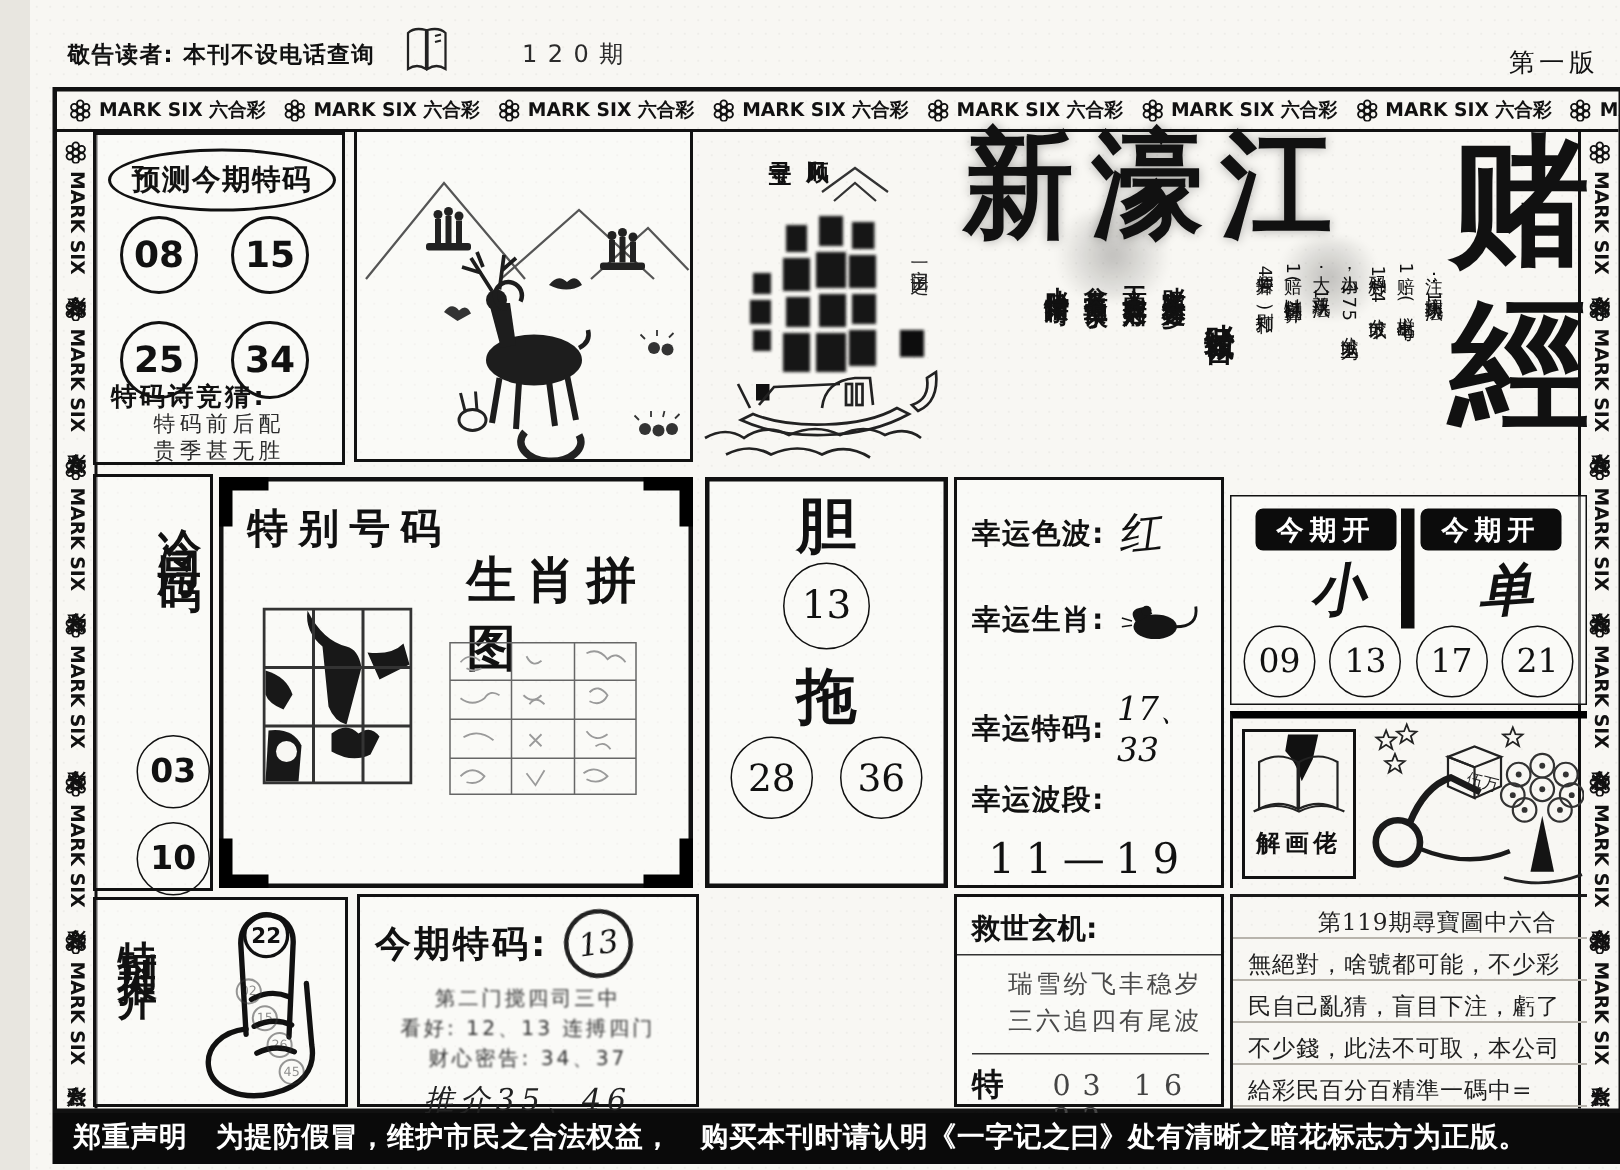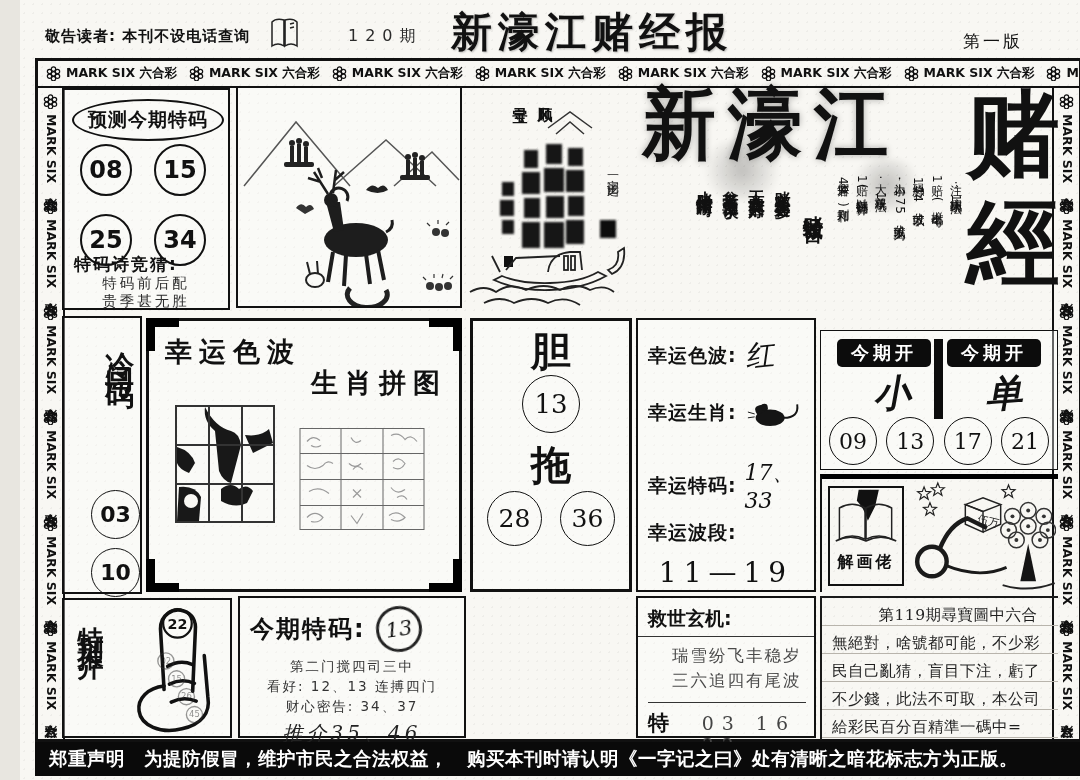--- a/index.html
+++ b/index.html
@@ -6,21 +6,21 @@
   #page{position:relative;width:1080px;height:780px;background:#f8f7f3;overflow:hidden;
         font-family:"DejaVu Sans",sans-serif;color:#111;
         background-image:radial-gradient(rgba(0,0,0,0.04) 1px,transparent 1px);background-size:9px 9px;margin-left:20px;}
   .abs{position:absolute;}
   .vtext{writing-mode:vertical-rl;text-orientation:mixed;}
   
   .hdr-notice{left:25px;top:27px;font-size:15px;font-weight:bold;letter-spacing:1px;}
   .hdr-issue{left:328px;top:26px;font-size:16px;letter-spacing:7px;color:#2b2b2b;}
   .hdr-title{left:392px;top:5px;width:360px;text-align:center;font-size:41px;font-weight:900;letter-spacing:6px;
              text-shadow:1px 1px 2px rgba(0,0,0,.25);}
-  .hdr-edition{left:943px;top:30px;font-size:17px;letter-spacing:3px;}
+  .hdr-edition{left:986px;top:30px;font-size:17px;letter-spacing:3px;}
   
   .frame{left:15px;top:58px;width:1047px;height:684px;border:3.5px solid #111;box-sizing:border-box;}
   .ms-strip{position:absolute;overflow:hidden;font-weight:bold;font-size:12.5px;white-space:nowrap;}
   .ms-top{left:0;right:0;top:0;height:25px;border-bottom:2px solid #111;display:flex;align-items:center;gap:12px;padding:0 8px;}
   .ms-side{top:27px;bottom:0;width:25px;display:flex;flex-direction:column;align-items:center;gap:12px;padding:6px 0;}
   .ms-left{left:0;border-right:2px solid #111;}
   .ms-right{right:0;border-left:2px solid #111;}
   .ms-unit{display:inline-flex;align-items:center;gap:5px;flex:0 0 auto;}
   .ms-side .ms-unit{flex-direction:column;}
   .ms-side .ms-txt{writing-mode:vertical-rl;}
@@ -52,21 +52,21 @@
   .cold-title{left:0;top:10px;width:100%;display:flex;justify-content:center;font-size:29px;font-weight:bold;letter-spacing:10px;}
   .cold-nums{left:0;top:172px;width:100%;display:flex;flex-direction:column;align-items:flex-end;gap:9px;}
   .cold-nums .circle{width:47px;height:47px;font-size:22px;border-width:1.8px;}
   
   .corner{position:absolute;width:24px;height:24px;}
   .c-tl{left:-3px;top:-3px;border-top:9px solid #000;border-left:9px solid #000;}
   .c-tr{right:-3px;top:-3px;border-top:9px solid #000;border-right:9px solid #000;}
   .c-bl{left:-3px;bottom:-3px;border-bottom:9px solid #000;border-left:9px solid #000;}
   .c-br{right:-3px;bottom:-3px;border-bottom:9px solid #000;border-right:9px solid #000;}
   .pz-t1{left:16px;top:13px;font-size:27px;font-weight:bold;letter-spacing:7px;}
-  .pz-t2{left:162px;top:44px;font-size:27px;font-weight:bold;letter-spacing:7px;}
+  .pz-t2{left:162px;top:44px;font-size:33px;font-weight:bold;letter-spacing:7px;}
   
   .dt{display:flex;flex-direction:column;align-items:center;}
   .dt-char{font-size:40px;font-weight:900;line-height:1.1;}
   .dt .circle{border-width:1.6px;font-family:"DejaVu Serif",serif;font-weight:normal;}
   
   .lk-row{position:absolute;left:10px;display:flex;align-items:center;gap:8px;}
   .lk-label{font-size:19px;font-weight:bold;letter-spacing:1px;white-space:nowrap;}
   .hand{font-family:"DejaVu Serif",serif;font-style:italic;}
   
   .draw-hdr{position:absolute;width:94px;height:28px;background:#0c0c0c;color:#fff;border-radius:5px;
@@ -112,21 +112,20 @@
   <div class="abs hdr-notice">敬告读者: 本刊不设电话查询</div>
   <svg class="abs" style="left:250px;top:16px" width="30" height="34" viewBox="0 0 30 34">
     <g fill="none" stroke="#222" stroke-width="1.5">
       <path d="M14,4 Q6,2 2,6 L2,30 Q8,26 14,30 Z"></path>
         <path d="M15,4 Q23,2 27,6 L27,30 Q21,26 15,30 Z"></path>
       <path d="M14.5,4 L14.5,30"></path>
         <path d="M20,8 l4,-1 M20,12 l4,-1"></path>
     </g>
   </svg>
   <div class="abs hdr-issue">120期</div>
-  <div class="abs hdr-title">新濠江赌经报</div>
   <div class="abs hdr-edition">第一版</div>
 
   <div class="abs frame">
     <div class="ms-strip ms-top">
         <span class="ms-unit">
           <svg class="msf" viewBox="0 0 22 22">
             <g fill="none" stroke="#111" stroke-width="1.8">
               <circle cx="11" cy="4.5" r="3.2"></circle>
               <circle cx="5.2" cy="8" r="3.2"></circle>
               <circle cx="16.8" cy="8" r="3.2"></circle>
@@ -549,21 +548,21 @@
       <div class="circle">03</div>
       <div class="circle">10</div>
     </div>
   </div>
 
   <div class="box" style="left:126px;top:318px;width:316px;height:274px;border-width:3px;">
     <div class="corner c-tl"></div>
     <div class="corner c-tr"></div>
     <div class="corner c-bl"></div>
     <div class="corner c-br"></div>
-    <div class="abs pz-t1">幸运色波</div>
+    <div class="abs pz-t1">特别号码</div>
     <div class="abs pz-t2">生肖拼图</div>
     <svg class="abs" style="left:26px;top:84px" width="100" height="118" viewBox="0 0 100 118">
       <g fill="#181818">
         <path d="M30,2 q10,20 26,24 q8,2 10,14 l-10,38 q-8,-2 -12,-12 l-4,-40 q-12,-10 -10,-24 z"></path>
         <path d="M2,42 q14,4 18,16 l-6,10 q-10,-4 -12,-10 z"></path>
         <path d="M4,82 q16,-2 22,10 l-2,24 l-22,0 z"></path>
         <path d="M46,84 q10,-8 18,0 q8,-6 14,2 l-6,12 q-12,6 -26,-2 z"></path>
         <path d="M70,30 q16,2 24,-6 l4,14 l-20,10 z"></path>
       </g>
       <circle cx="16" cy="96" r="7" fill="#f8f7f3"></circle>

